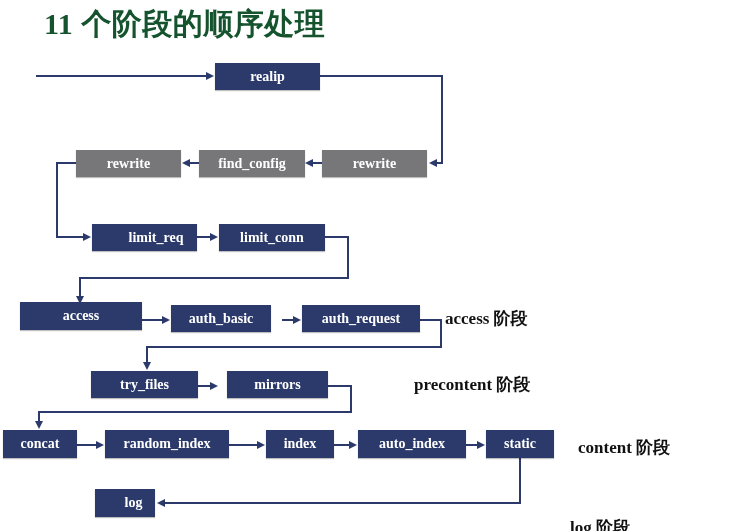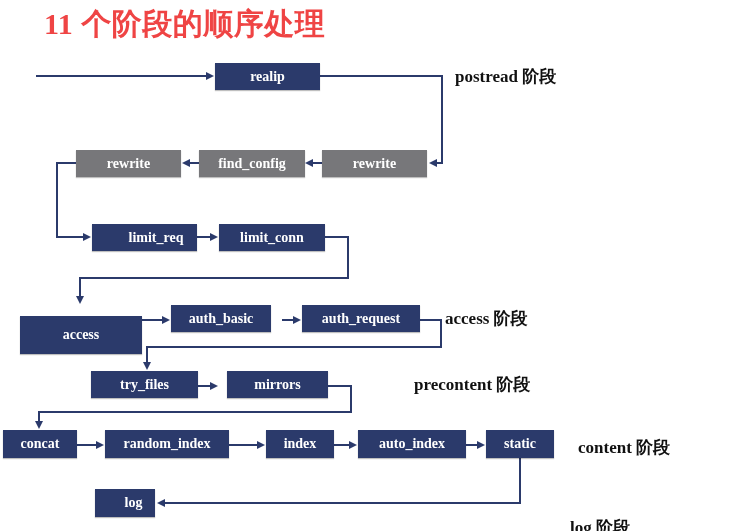--- a/index.html
+++ b/index.html
@@ -15,21 +15,21 @@
     overflow: hidden;
     font-family: "Liberation Serif", "DejaVu Serif", serif;
   }
   #title {
     position: absolute;
     left: 44px;
     top: 4px;
     font-family: "Liberation Serif", "DejaVu Serif", serif;
     font-size: 30px;
     font-weight: bold;
-    color: #ef4444;
+    color: #14532d;
     letter-spacing: 0.5px;
     white-space: nowrap;
   }
   .node {
     position: absolute;
     box-sizing: border-box;
     border-radius: 0;
     color: #ffffff;
     font-family: "Liberation Serif", "DejaVu Serif", serif;
     font-weight: bold;
@@ -177,21 +177,21 @@
   </div>
 
   <div class="node navy" style="left:92px; top:224px; width:105px; height:27px;padding-left:23px;">
     <span>limit_req</span>
   </div>
 
   <div class="node navy" style="left:219px; top:224px; width:106px; height:27px;">
     <span>limit_conn</span>
   </div>
 
-  <div class="node navy" style="left:20px; top:316px; width:122px; height:38px;">
+  <div class="node navy" style="left:20px; top:302px; width:122px; height:28px;">
     <span>access</span>
   </div>
 
   <div class="node navy" style="left:171px; top:305px; width:100px; height:27px;">
     <span>auth_basic</span>
   </div>
 
   <div class="node navy" style="left:302px; top:305px; width:118px; height:27px;">
     <span>auth_request</span>
   </div>
@@ -221,21 +221,20 @@
   </div>
 
   <div class="node navy" style="left:486px; top:430px; width:68px; height:28px;">
     <span>static</span>
   </div>
 
   <div class="node navy" style="left:95px; top:489px; width:60px; height:28px;padding-left:17px;">
     <span>log</span>
   </div>
 
-  <div class="stage-label" style="left:455px; top:65px;">postread 阶段</div>
 
 
   <div class="stage-label" style="left:445px; top:307px;">access 阶段</div>
 
   <div class="stage-label" style="left:414px; top:373px;">precontent 阶段</div>
 
   <div class="stage-label" style="left:578px; top:436px;">content 阶段</div>
 
   <div class="stage-label" style="left:570px; top:492px;margin-top:24px;">log 阶段</div>
 

